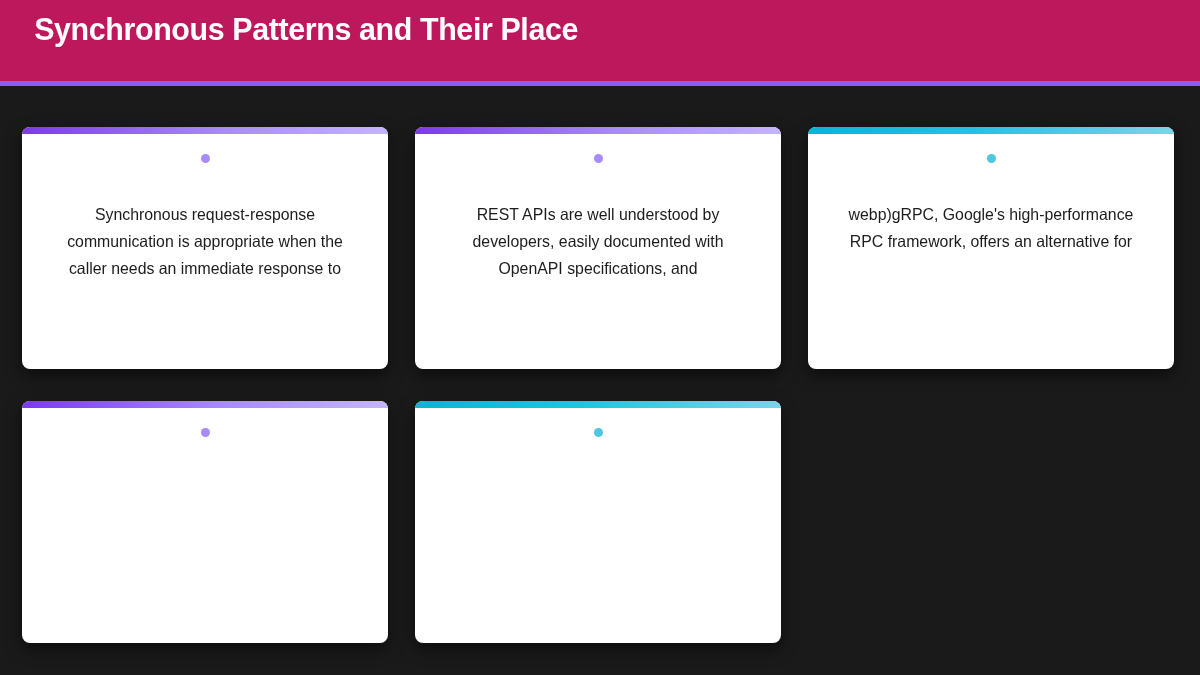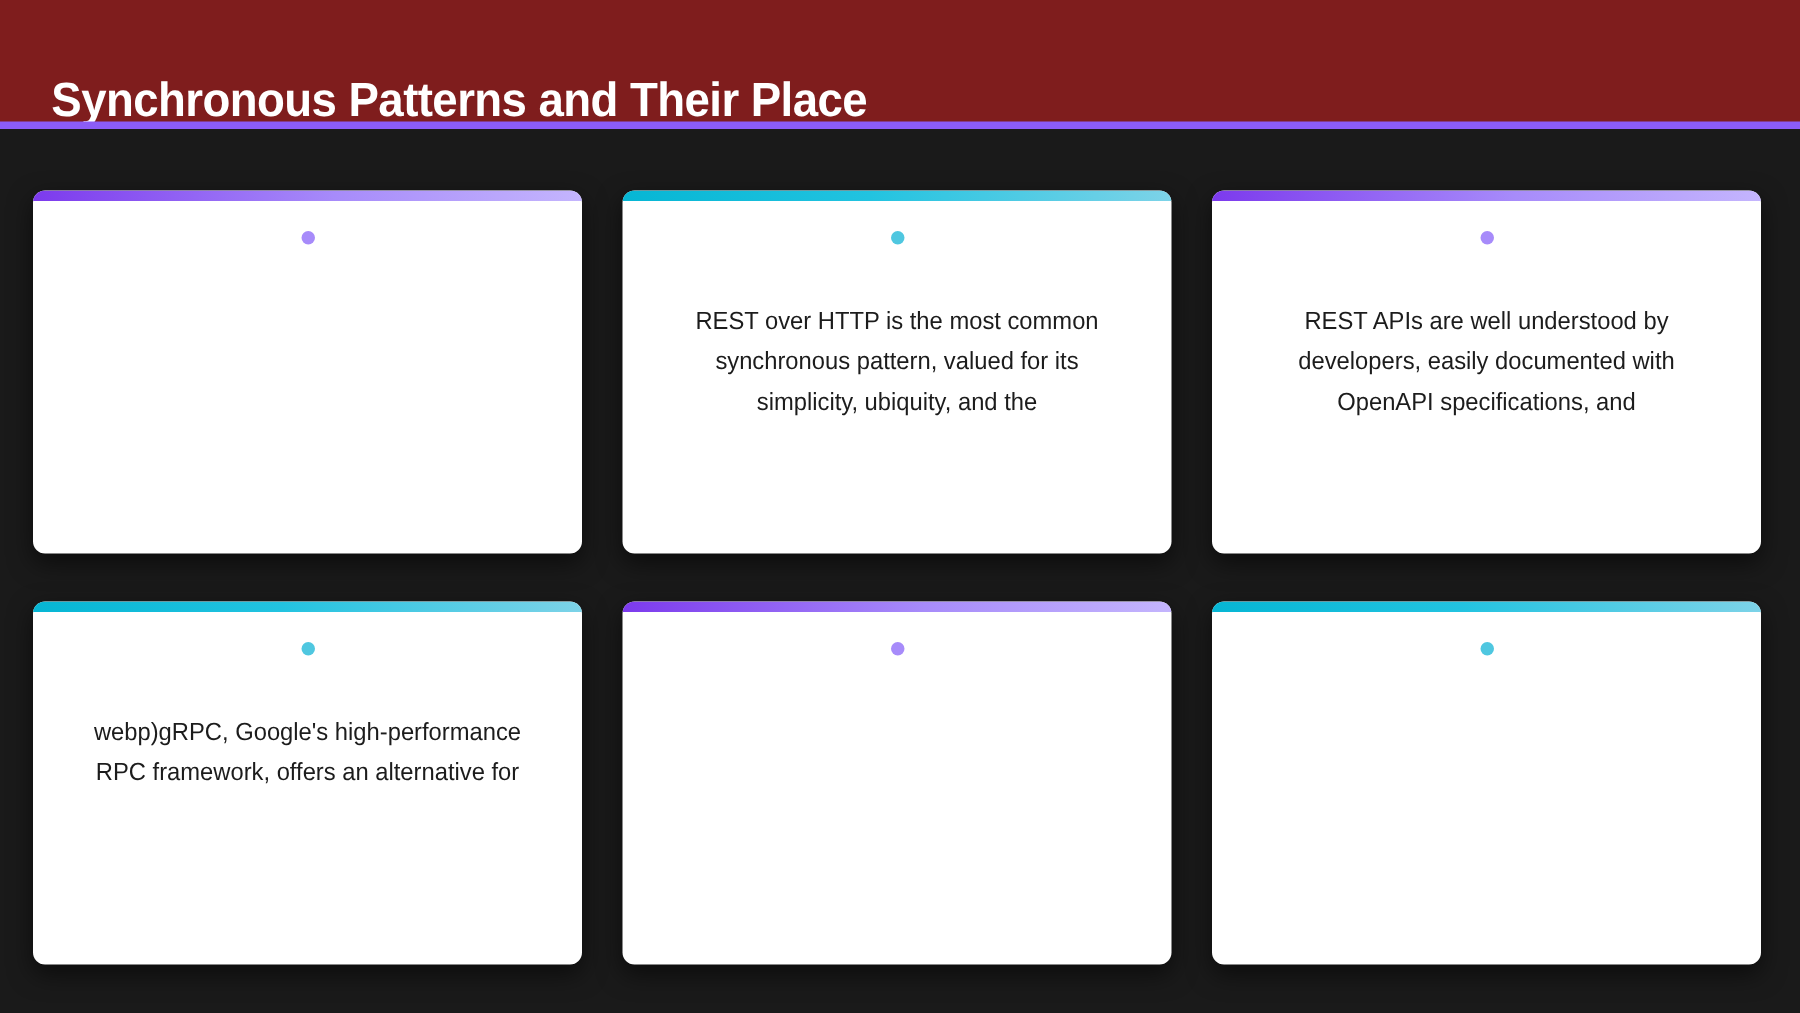--- a/index.html
+++ b/index.html
@@ -18,24 +18,24 @@
     width: 1200px;
     height: 675px;
     background: #1a1a1a;
     display: flex;
     flex-direction: column;
   }
   
   .header {
     position: relative;
     height: 86px;
-    background: #7f1d1d;
+    background: #be185d;
     flex: 0 0 auto;
     display: flex;
-    align-items: flex-end;
+    align-items: flex-start;
   }
   .header-title {
     margin: 0;
     padding: 9px 0 0 36px;
     color: #ffffff;
     font-family: "Liberation Sans Narrow", "Liberation Sans", sans-serif;
     font-size: 32px;
     font-weight: bold;
     letter-spacing: -0.4px;
     line-height: 1.25;
@@ -121,29 +121,25 @@
   <div class="header">
     <h1 class="header-title">Synchronous Patterns and Their Place</h1>
     <div class="header-rule"></div>
   </div>
 
   <div class="grid">
 
     <div class="card">
       <div class="card-accent purple"></div>
       <div class="card-dot purple"></div>
+      <div class="card-body">
+        <p class="card-text">Synchronous request-response communication is appropriate when the caller needs an immediate response to</p>
+      </div>
     </div>
 
-    <div class="card">
-      <div class="card-accent teal"></div>
-      <div class="card-dot teal"></div>
-      <div class="card-body">
-        <p class="card-text">REST over HTTP is the most common synchronous pattern, valued for its simplicity, ubiquity, and the</p>
-      </div>
-    </div>
 
     <div class="card">
       <div class="card-accent purple"></div>
       <div class="card-dot purple"></div>
       <div class="card-body">
         <p class="card-text">REST APIs are well understood by developers, easily documented with OpenAPI specifications, and</p>
       </div>
     </div>
 
     <div class="card">

